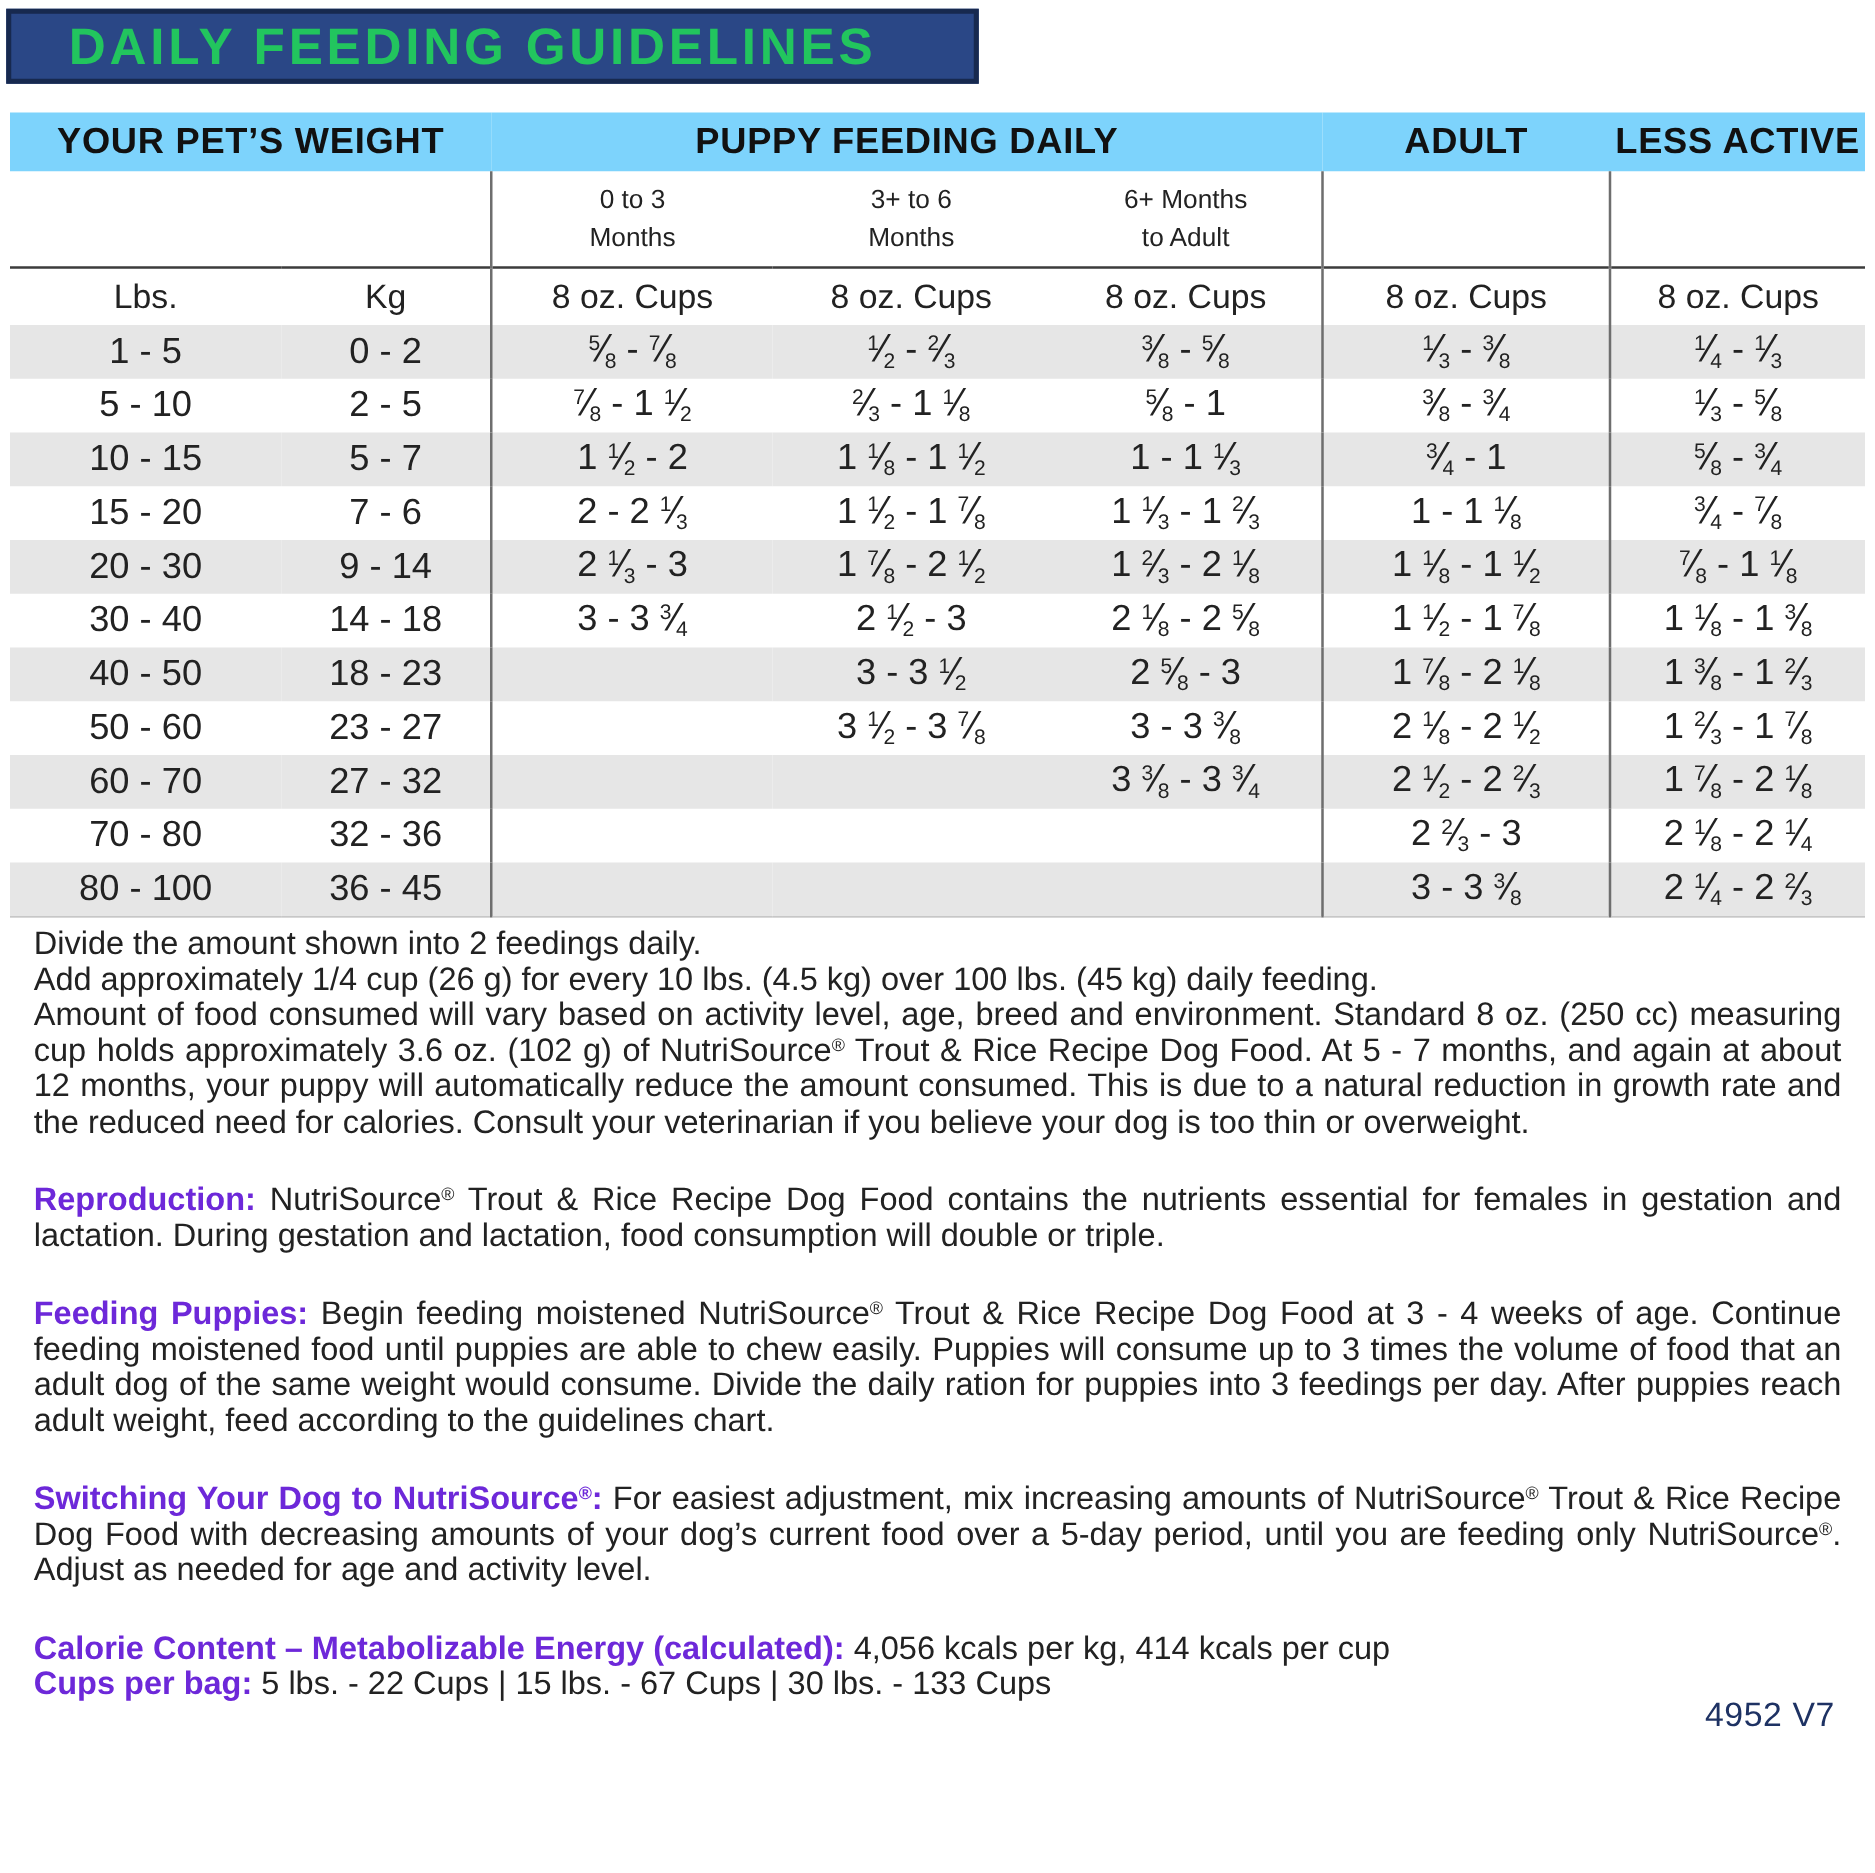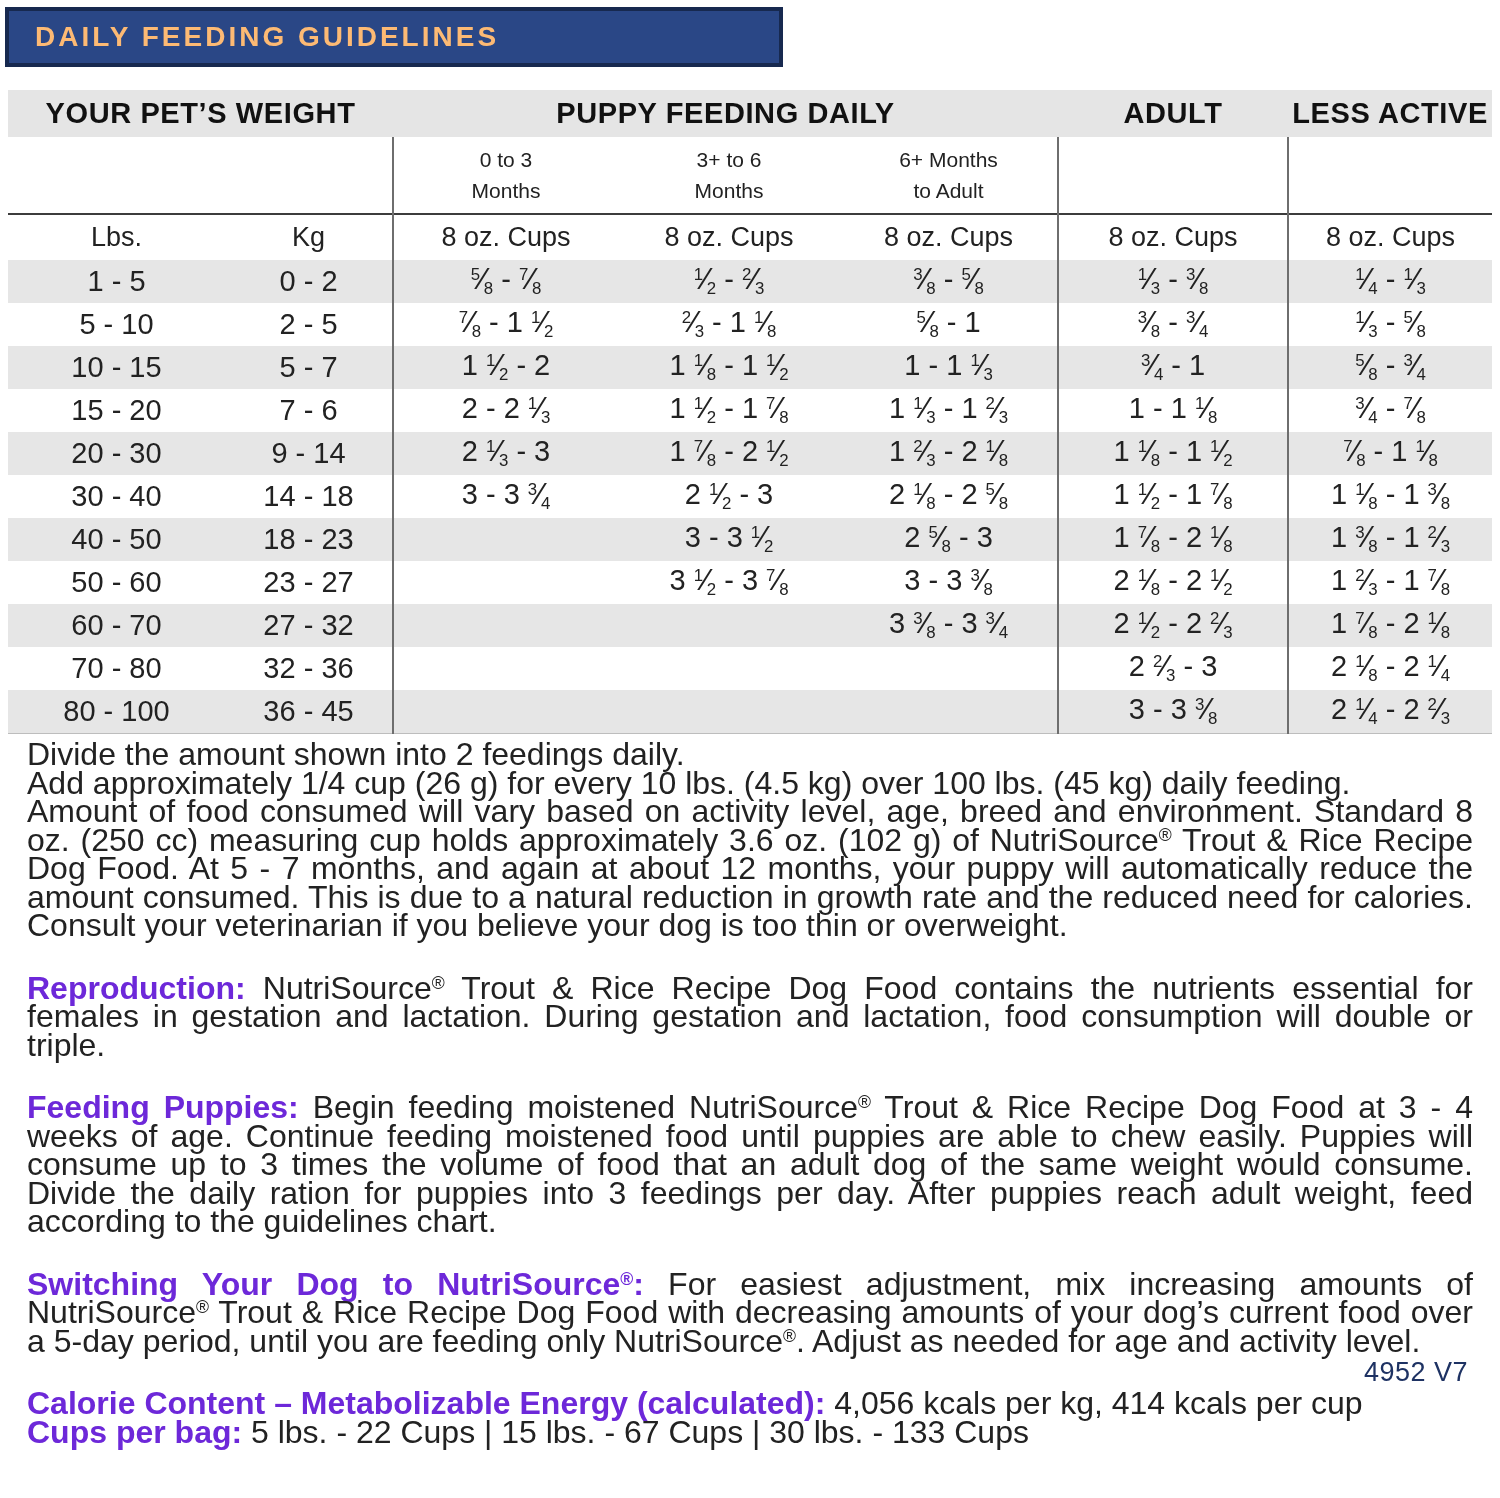--- a/index.html
+++ b/index.html
@@ -1,40 +1,40 @@
 <!DOCTYPE html>
 <html><head>
 <meta charset="utf-8">
 <style>
   html,body{margin:0;padding:0;background:#ffffff;}
   body{width:1500px;height:1498px;font-family:"Liberation Sans",sans-serif;color:#1c1c1c;}
   .page{position:relative;width:1500px;height:1498px;overflow:hidden;background:#ffffff;}
 
   
   .title-bar{position:absolute;left:5px;top:7px;width:744px;height:52px;background:#2a4786;border:4px solid #17294f;display:flex;align-items:center;padding-left:26px;}
-  .title-text{color:#fdba74;font-weight:bold;font-size:28px;letter-spacing:3px;white-space:nowrap;}
+  .title-text{color:#22c55e;font-weight:bold;font-size:41px;letter-spacing:3px;white-space:nowrap;margin-left:20px;}
 
   
   table.feed{position:absolute;left:8px;top:90px;width:1484px;border-collapse:collapse;table-layout:fixed;border-bottom:1px solid #bdbdbd;}
   table.feed th,table.feed td{padding:0;text-align:center;vertical-align:middle;}
-  tr.ghead th{background:#e5e5e5;height:47px;font-weight:bold;font-size:29px;letter-spacing:.6px;color:#111;}
+  tr.ghead th{background:#7dd3fc;height:47px;font-weight:bold;font-size:29px;letter-spacing:.6px;color:#111;}
   tr.agerow th{height:76px;font-weight:normal;font-size:21px;line-height:31px;white-space:pre-line;color:#222;}
   tr.unitrow th{height:45px;font-weight:normal;font-size:27px;border-top:2px solid #3c3c3c;color:#222;}
   tbody td{height:43px;font-size:29px;line-height:1;color:#222;}
   tr.stripe td{background:#e6e6e6;}
   .bl{border-left:2px solid #6e6e6e;}
 
   
   .fr{white-space:nowrap;}
   .fn{font-size:.58em;vertical-align:.52em;margin-right:-.03em;}
   .fs{font-family:"DejaVu Sans",sans-serif;}
   .fd{font-size:.58em;vertical-align:-.30em;margin-left:-.04em;}
 
   
-  .content{position:absolute;left:27px;top:740px;width:1446px;font-size:32px;line-height:28.5px;color:#222;}
+  .content{position:absolute;left:27px;top:740px;width:1446px;font-size:26px;line-height:28.5px;color:#222;}
   .just{text-align:justify;}
   .boldline{font-weight:bold;}
   .sec{margin-top:34px;text-align:justify;}
   .sec b,.cal b{font-weight:bold;color:#6d28d9;}
   .cal{margin-top:34px;}
   sup.reg{font-size:.55em;vertical-align:.55em;line-height:0;}
 
   .footer-code{position:absolute;top:1357px;right:32px;font-size:27px;color:#1e3263;letter-spacing:.5px;}
 </style>
 </head>

